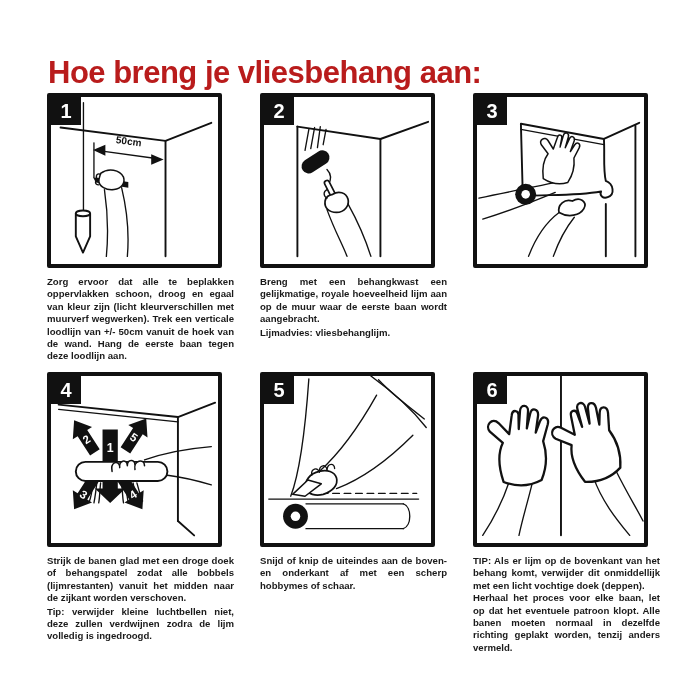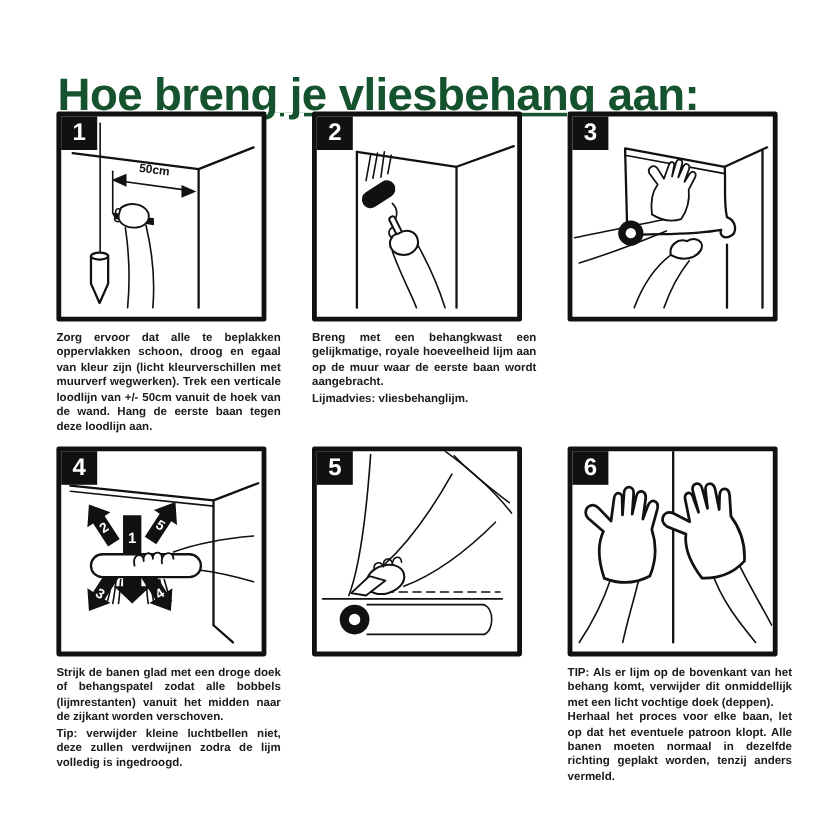--- a/index.html
+++ b/index.html
@@ -1,17 +1,17 @@
 <!DOCTYPE html>
 <html><head>
 <meta charset="utf-8">
 <style>
   html,body{margin:0;padding:0;background:#fff;}
   body{width:700px;height:700px;position:relative;font-family:"Liberation Sans",sans-serif;color:#1a1a1a;overflow:hidden;}
-  .page-title{position:absolute;left:48px;top:34px;font-size:38px;font-weight:bold;letter-spacing:-0.5px;color:#14532d;white-space:nowrap;text-decoration:underline;}
+  .page-title{position:absolute;left:48px;top:34px;font-size:31px;font-weight:bold;letter-spacing:-0.5px;color:#b91c1c;white-space:nowrap;}
   .step{position:absolute;width:187px;}
   .pos-r1c1{left:47px;top:93px}.pos-r1c2{left:260px;top:93px}.pos-r1c3{left:473px;top:93px}
   .pos-r2c1{left:47px;top:372px}.pos-r2c2{left:260px;top:372px}.pos-r2c3{left:473px;top:372px}
   .panel{width:175px;height:175px;border:4px solid #111;border-radius:2px;background:#fff;position:relative;box-sizing:border-box;}
   .panel svg{display:block;width:167px;height:167px;}
   .num{position:absolute;top:0;left:0;width:30px;height:28px;background:#111;color:#fff;font-weight:bold;font-size:20px;line-height:28px;text-align:center;}
   .caption{margin-top:8px;width:187px;font-size:9.6px;line-height:1.29;font-weight:bold;text-align:justify;text-align-last:left;color:#1a1a1a;}
   .caption p{margin:0;}
   .caption p + p{margin-top:1px;}
   .caption.tight p + p{margin-top:0;}
@@ -176,20 +176,23 @@
       <path class="wh" style="stroke-width:1.8" d="M58,100 C48,102 42,110 44,118 C46,124 54,126 62,124 C72,121 78,114 76,107 C74,100 66,98 58,100 Z"></path>
       <path class="thin" d="M50,104 C49,97 56,95 58,101"></path>
       <path class="thin" d="M58,100 C58,93 65,92 66,98"></path>
       <path class="thin" d="M66,98 C67,91 74,91 74,97"></path>
       <polygon class="wh" style="stroke-width:1.6" points="30,124 46,109 60,113 43,126"></polygon>
       <circle class="bk" cx="33" cy="147" r="13"></circle>
       <circle cx="33" cy="147" r="5" fill="#fff"></circle>
     </svg>
     <div class="num">5</div>
   </div>
+  <div class="caption">
+    <p>Snijd of knip de uiteindes aan de boven- en onderkant af met een scherp hobbymes of schaar.</p>
+  </div>
 </section>
 
 <section class="step pos-r2c3">
   <div class="panel">
     <svg viewBox="0 0 175 175">
       <path class="ln" d="M88,0 V167"></path>
       <path class="thin" d="M34,110 C26,134 16,152 6,167"></path>
       <path class="thin" d="M58,112 C52,136 47,152 44,167"></path>
       <use href="#handshape" transform="translate(48,98) rotate(4) scale(1.2)"></use>
       <path class="thin" d="M122,106 C130,130 146,150 160,167"></path>

